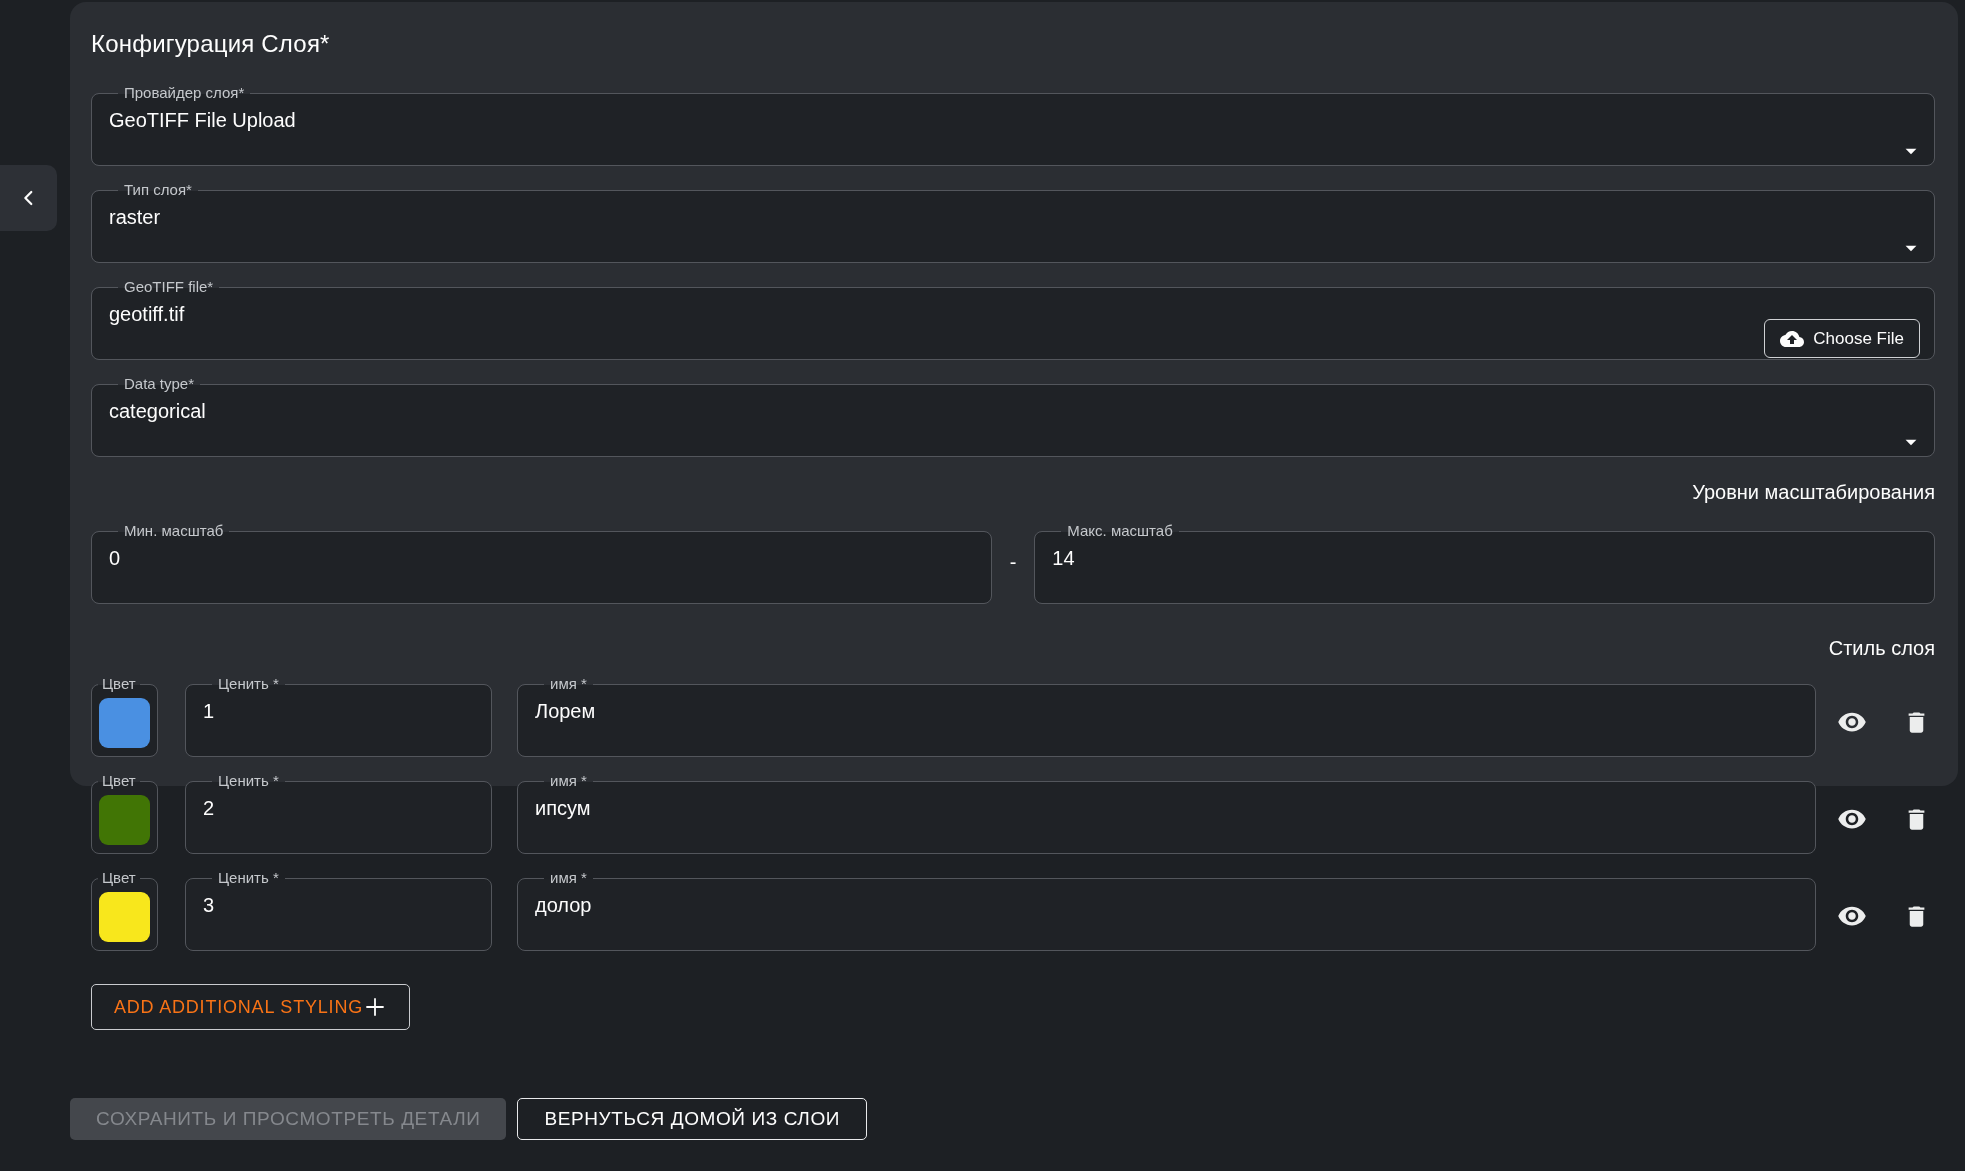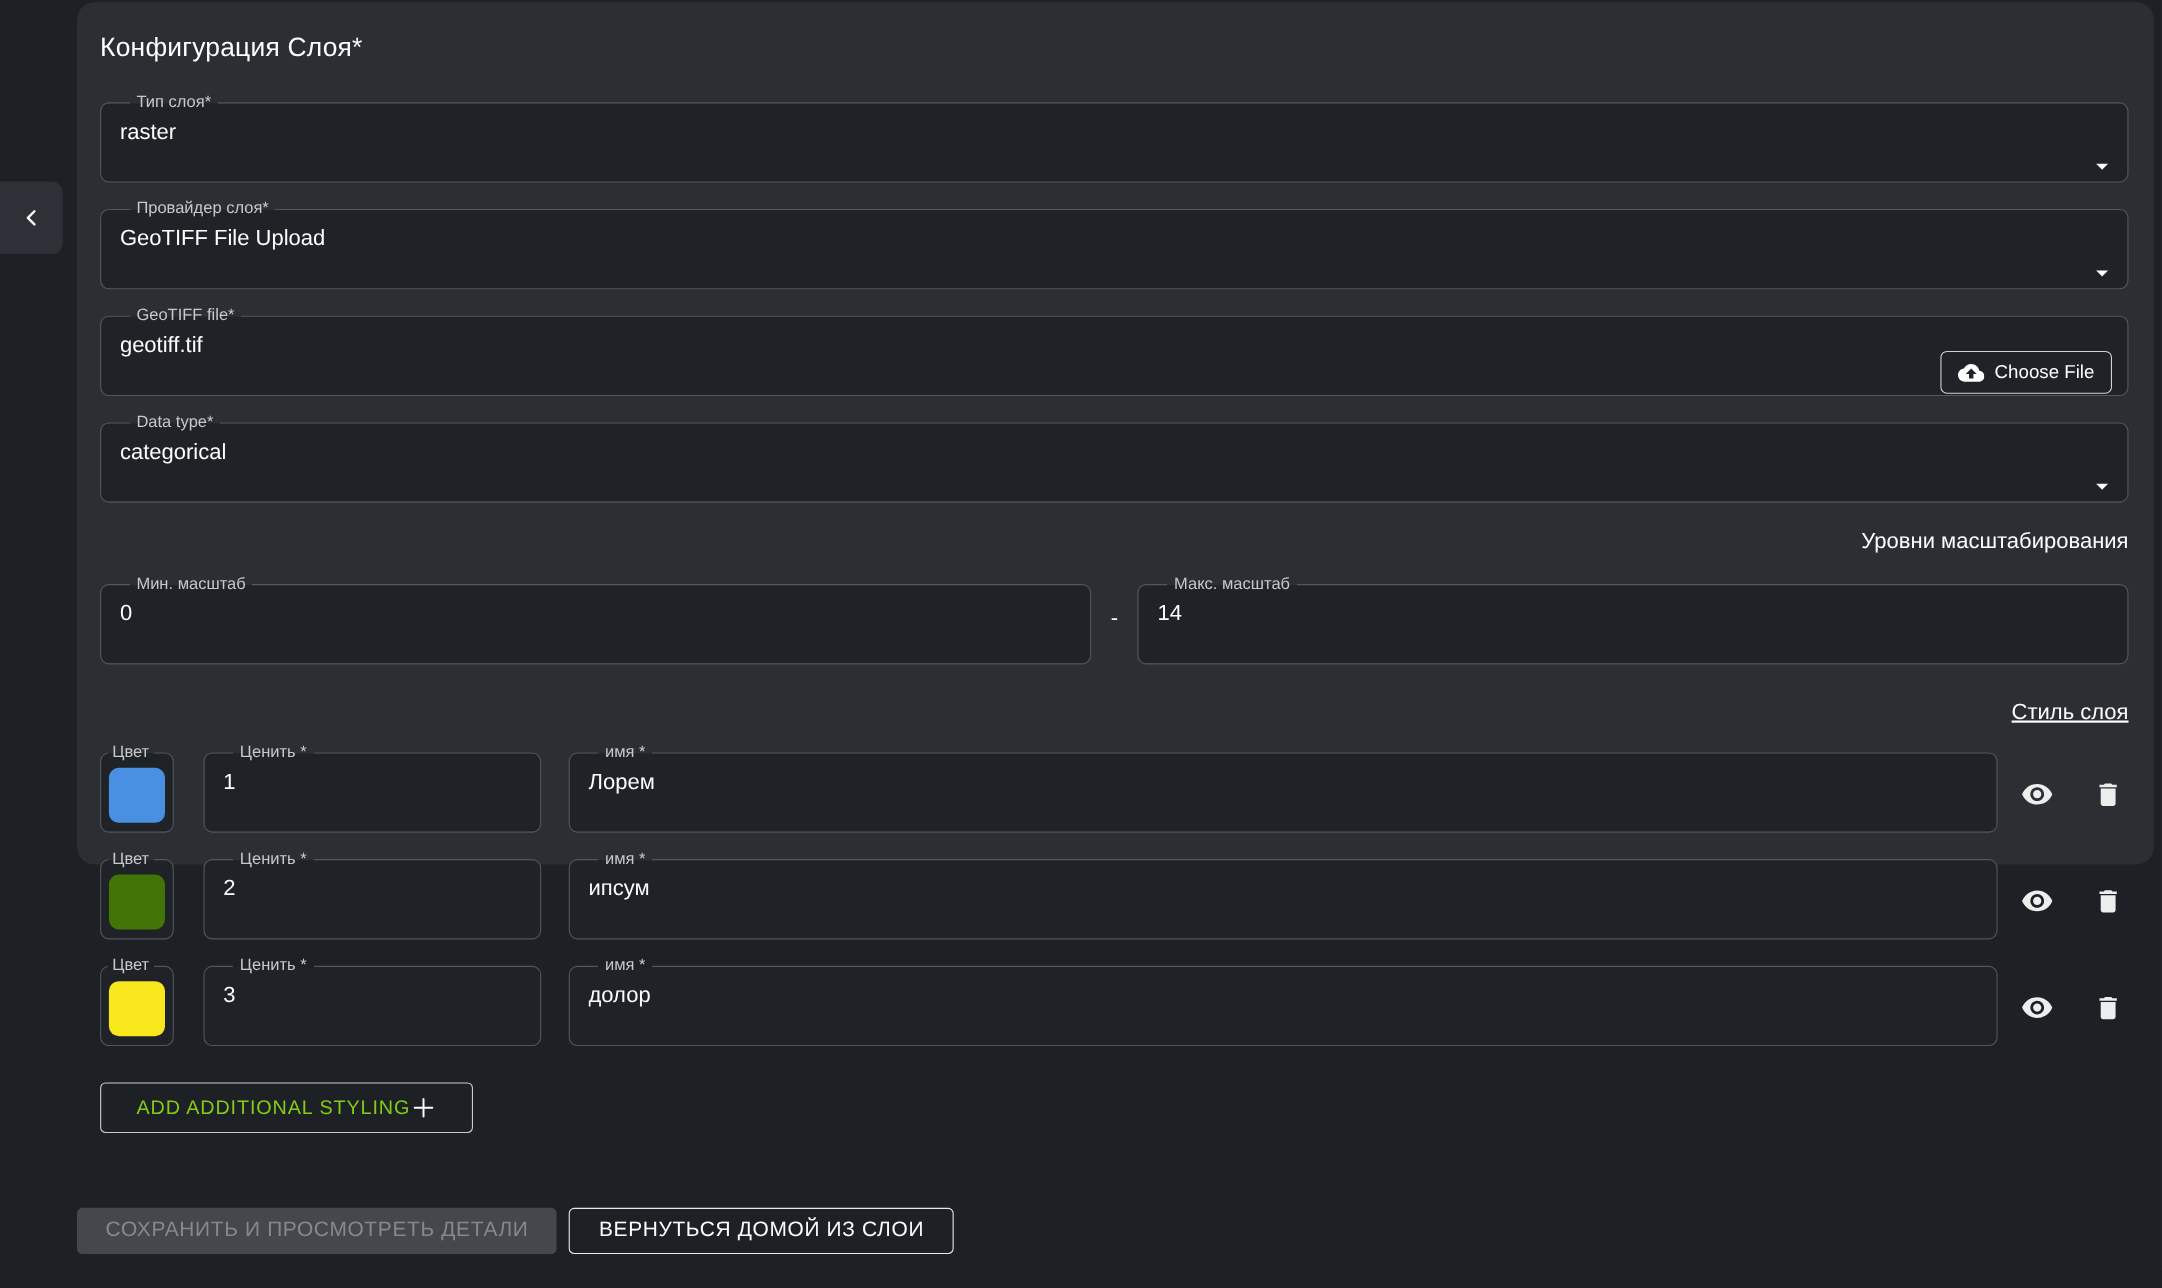--- a/index.html
+++ b/index.html
@@ -113,25 +113,25 @@
     cursor:pointer;
     margin-top:30px;
   }
   .icon-btn.eye   { margin-left:17px; }
   .icon-btn.trash { margin-left:26px; }
 
   .add-style-btn {
     margin-top:20px;
     height:46px;
     display:inline-flex; align-items:center; 
-    padding:0 32px;
+    padding:0 22px;
     background:transparent;
     border:1px solid #c9cbcf;
     border-radius:5px;
-    color:#84cc16; font-size:18px; letter-spacing:0.8px;
+    color:#f97316; font-size:18px; letter-spacing:0.8px;
     font-family:"Liberation Sans", sans-serif;
     cursor:pointer;
   }
 
   .actions {
     position:absolute; left:70px; top:1098px;
     display:flex; gap:11px;
   }
   .actions button {
     height:42px;
@@ -161,32 +161,32 @@
     <svg width="22" height="22" viewBox="0 0 24 24">
       <polyline points="14.5,5.5 8,12 14.5,18.5" fill="none" stroke="#fdfdfd" stroke-width="2.4" stroke-linecap="round" stroke-linejoin="round"></polyline>
     </svg>
   </span>
 </button>
 
 <div class="panel">
   <h1 class="page-title">Конфигурация Слоя*</h1>
 
   <fieldset class="outlined">
-    <legend>Тип слоя*</legend>
-    <div class="fv">raster</div>
+    <legend>Провайдер слоя*</legend>
+    <div class="fv">GeoTIFF File Upload</div>
     <span class="select-arrow">
       <svg width="26" height="26" viewBox="0 0 24 24">
           <path d="M7 10l5 5 5-5z" fill="#fdfdfd"></path>
         </svg>
     </span>
   </fieldset>
 
   <fieldset class="outlined">
-    <legend>Провайдер слоя*</legend>
-    <div class="fv">GeoTIFF File Upload</div>
+    <legend>Тип слоя*</legend>
+    <div class="fv">raster</div>
     <span class="select-arrow">
       <svg width="26" height="26" viewBox="0 0 24 24">
           <path d="M7 10l5 5 5-5z" fill="#fdfdfd"></path>
         </svg>
     </span>
   </fieldset>
 
   <fieldset class="outlined">
     <legend>GeoTIFF file*</legend>
     <div class="fv">geotiff.tif</div>
@@ -217,21 +217,21 @@
       <legend>Мин. масштаб</legend>
       <div class="fv">0</div>
     </fieldset>
     <span class="zoom-sep">-</span>
     <fieldset class="outlined">
       <legend>Макс. масштаб</legend>
       <div class="fv">14</div>
     </fieldset>
   </div>
 
-  <h2 class="section-heading" style="margin-top:20px; margin-bottom:13px;text-decoration:underline;">Стиль слоя</h2>
+  <h2 class="section-heading" style="margin-top:20px; margin-bottom:13px;">Стиль слоя</h2>
 
   <div id="style-rows">
     <div class="style-row">
       <fieldset class="outlined color-box">
         <legend>Цвет</legend>
         <div class="swatch" style="background: rgb(74, 144, 226);"></div>
       </fieldset>
       <fieldset class="outlined value-box">
         <legend>Ценить *</legend>
         <div class="fv">1</div>

